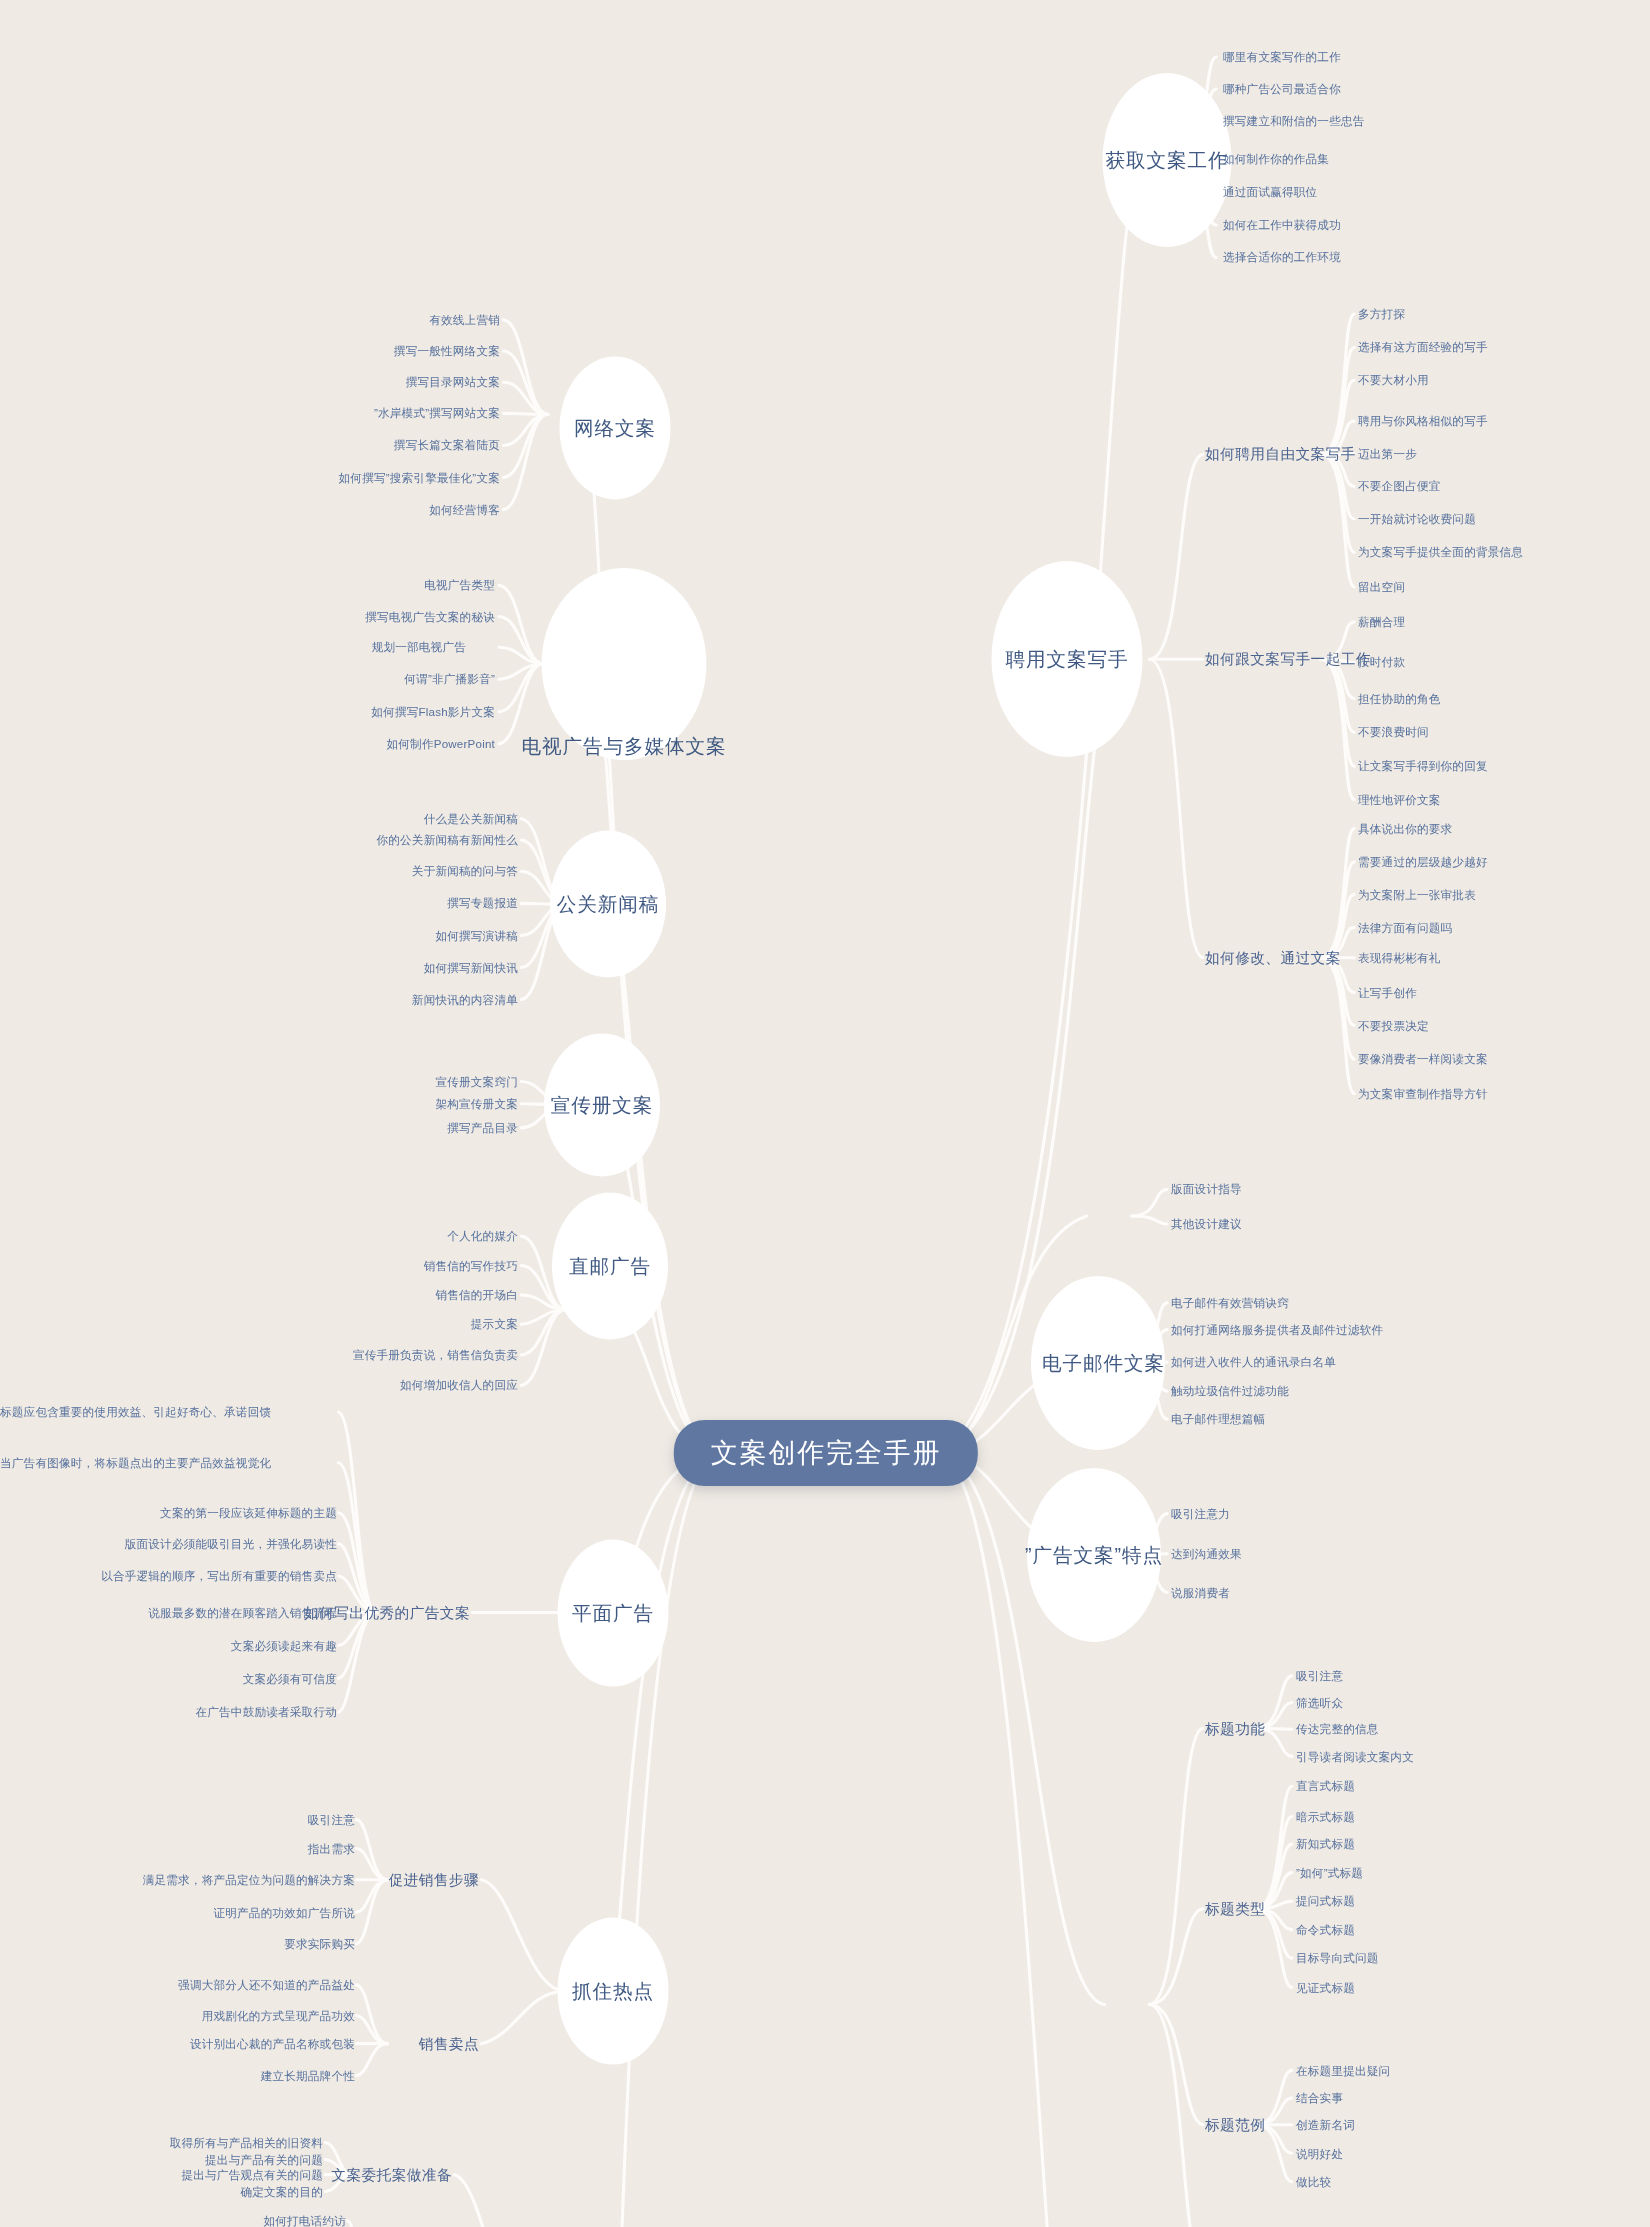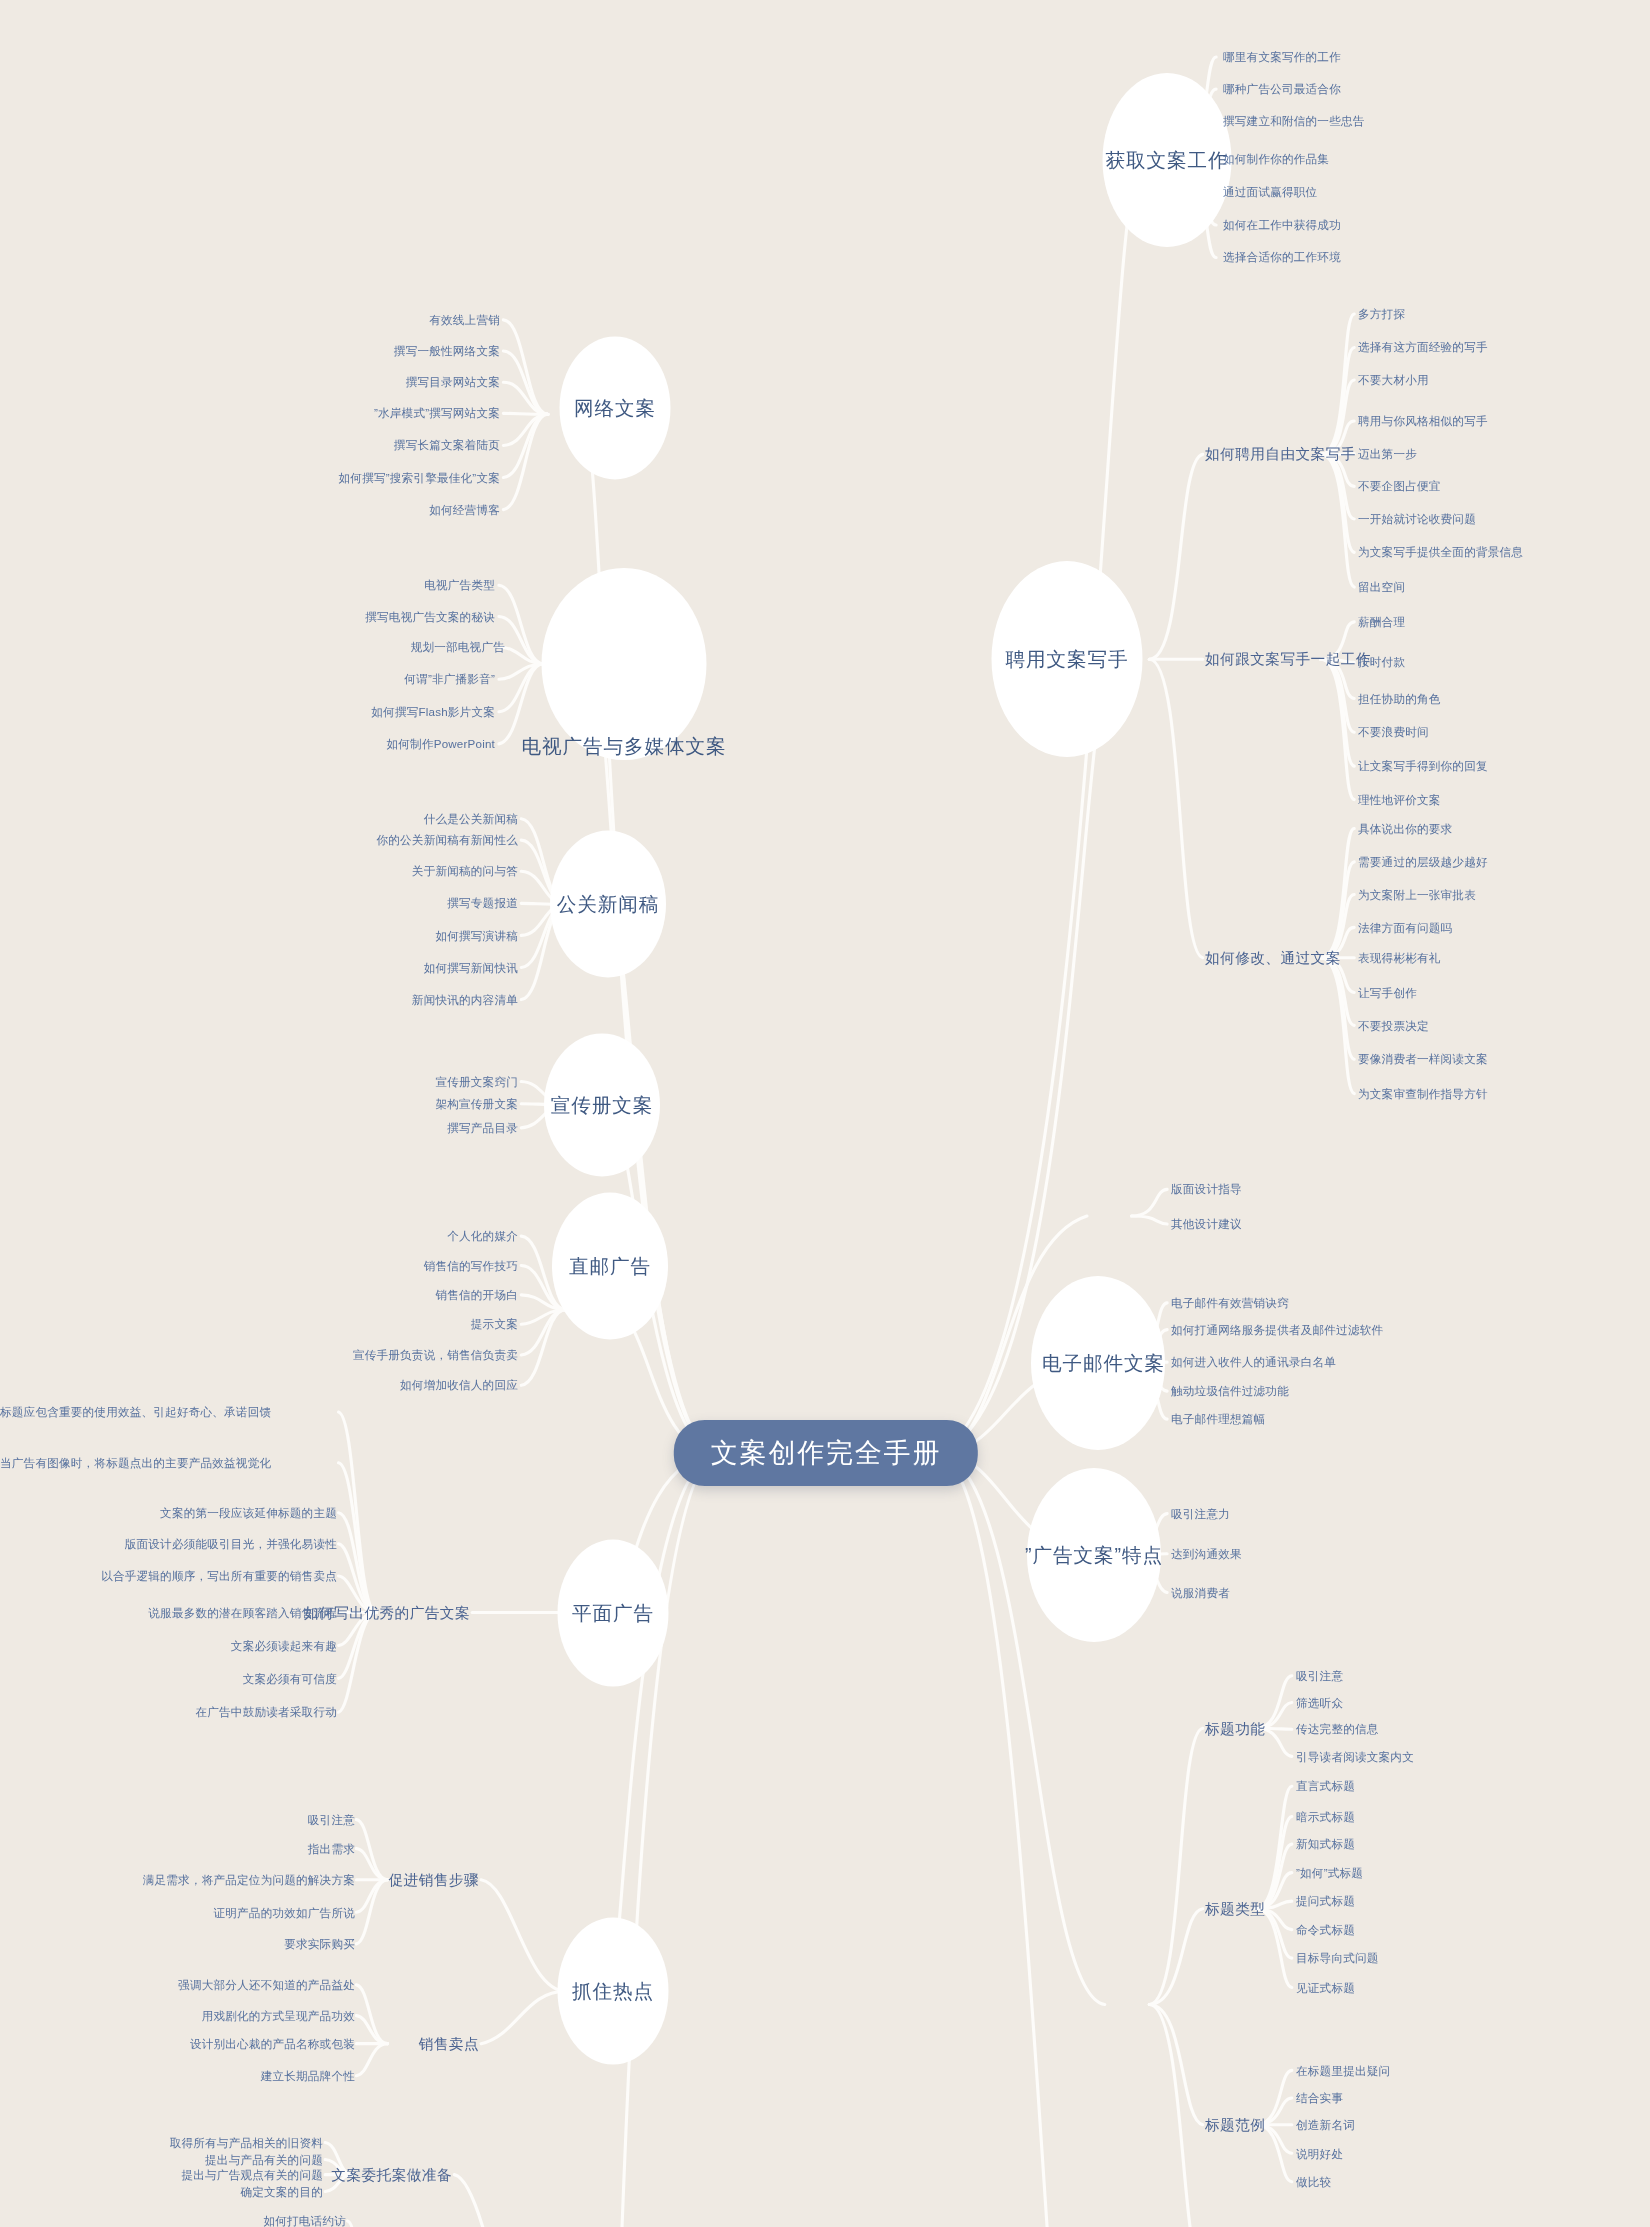--- a/index.html
+++ b/index.html
@@ -333,37 +333,37 @@
   <div class="node r leaf" style="left:1296px;top:1901px">提问式标题</div>
   <div class="node r leaf" style="left:1296px;top:1930px">命令式标题</div>
   <div class="node r leaf" style="left:1296px;top:1958px">目标导向式问题</div>
   <div class="node r leaf" style="left:1296px;top:1988px">见证式标题</div>
   <div class="node r leaf" style="left:1296px;top:2071px">在标题里提出疑问</div>
   <div class="node r leaf" style="left:1296px;top:2098px">结合实事</div>
   <div class="node r leaf" style="left:1296px;top:2125px">创造新名词</div>
   <div class="node r leaf" style="left:1296px;top:2154px">说明好处</div>
   <div class="node r leaf" style="left:1296px;top:2182px">做比较</div>
 
-  <div class="bubble" style="left:615px;top:408px;width:111px;height:143px;text-align:center;">
+  <div class="bubble" style="left:615px;top:428px;width:111px;height:143px;text-align:center;">
       <span>网络文案</span>
     </div>
   <div class="node l leaf" style="left:500px;top:320px">有效线上营销</div>
   <div class="node l leaf" style="left:500px;top:351px">撰写一般性网络文案</div>
   <div class="node l leaf" style="left:500px;top:382px">撰写目录网站文案</div>
   <div class="node l leaf" style="left:500px;top:413px">”水岸模式”撰写网站文案</div>
   <div class="node l leaf" style="left:500px;top:445px">撰写长篇文案着陆页</div>
   <div class="node l leaf" style="left:500px;top:478px">如何撰写”搜索引擎最佳化”文案</div>
   <div class="node l leaf" style="left:500px;top:510px">如何经营博客</div>
 
   <div class="bubble" style="left:624px;top:664px;width:165px;height:192px;align-items:flex-end;">
       <span>电视广告与多媒体文案</span>
     </div>
   <div class="node l leaf" style="left:495px;top:585px">电视广告类型</div>
   <div class="node l leaf" style="left:495px;top:617px">撰写电视广告文案的秘诀</div>
-  <div class="node l leaf" style="left:505px;top:647px">规划一部电视广告</div>
+  <div class="node l leaf" style="left:466px;top:647px">规划一部电视广告</div>
   <div class="node l leaf" style="left:495px;top:679px">何谓”非广播影音”</div>
   <div class="node l leaf" style="left:495px;top:712px">如何撰写Flash影片文案</div>
   <div class="node l leaf" style="left:495px;top:744px">如何制作PowerPoint</div>
 
   <div class="bubble" style="left:608px;top:904px;width:116px;height:147px;">
       <span>公关新闻稿</span>
     </div>
   <div class="node l leaf" style="left:518px;top:819px">什么是公关新闻稿</div>
   <div class="node l leaf" style="left:518px;top:840px">你的公关新闻稿有新闻性么</div>
   <div class="node l leaf" style="left:518px;top:871px">关于新闻稿的问与答</div>

